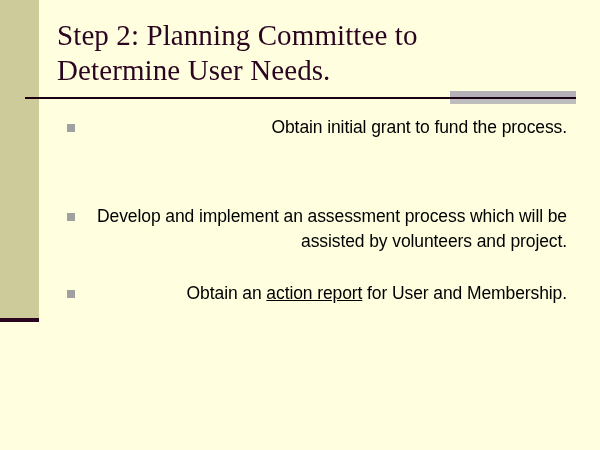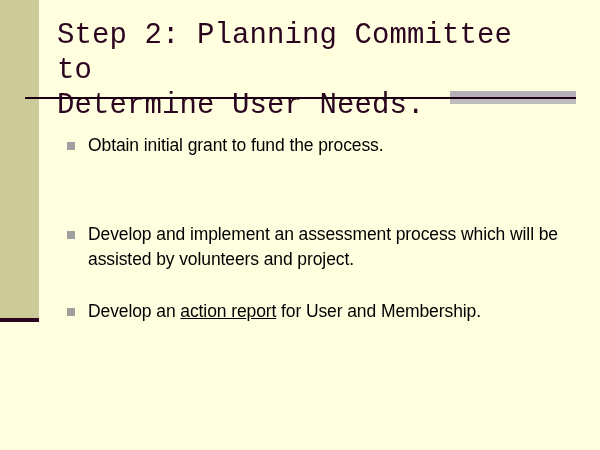--- a/index.html
+++ b/index.html
@@ -39,21 +39,21 @@
     height: 4px;
     background: #2B0520;
   }
 
   
   .title {
     position: absolute;
     left: 57px;
     top: 18px;
     width: 480px;
-    font-family: Liberation Mono, monospace;
+    font-family: Liberation Serif, serif;
     font-size: 29px;
     line-height: 35px;
     color: #2B0520;
     letter-spacing: 0.1px;
     white-space: pre-line;
   }
 
   
   .title-rule {
     position: absolute;
@@ -86,22 +86,23 @@
     top: 6px;
     width: 126px;
     height: 7px;
     background: #BDBDBD;
   }
 
   
   .body {
     position: absolute;
     left: 67px;
-    top: 133px;
+    top: 115px;
     width: 500px;
+    text-align: right;
   }
   .bullet-row {
     position: relative;
     display: flex;
     align-items: flex-start;
   }
   .bullet-marker {
     flex: 0 0 auto;
     width: 8px;
     height: 8px;
@@ -156,18 +157,18 @@
 
     <div class="bullet-row">
       <span class="bullet-marker"></span>
       <span class="bullet-text"><span>Develop and implement an assessment process which will be assisted by volunteers and project.</span></span>
     </div>
 
     <div class="gap-3"></div>
 
     <div class="bullet-row">
       <span class="bullet-marker"></span>
-      <span class="bullet-text"><span>Develop an </span><u>action report</u><span> for User and Membership.</span></span>
+      <span class="bullet-text"><span>Obtain an </span><u>action report</u><span> for User and Membership.</span></span>
     </div>
 
   </div>
 
 </div>
 
 </body></html>

